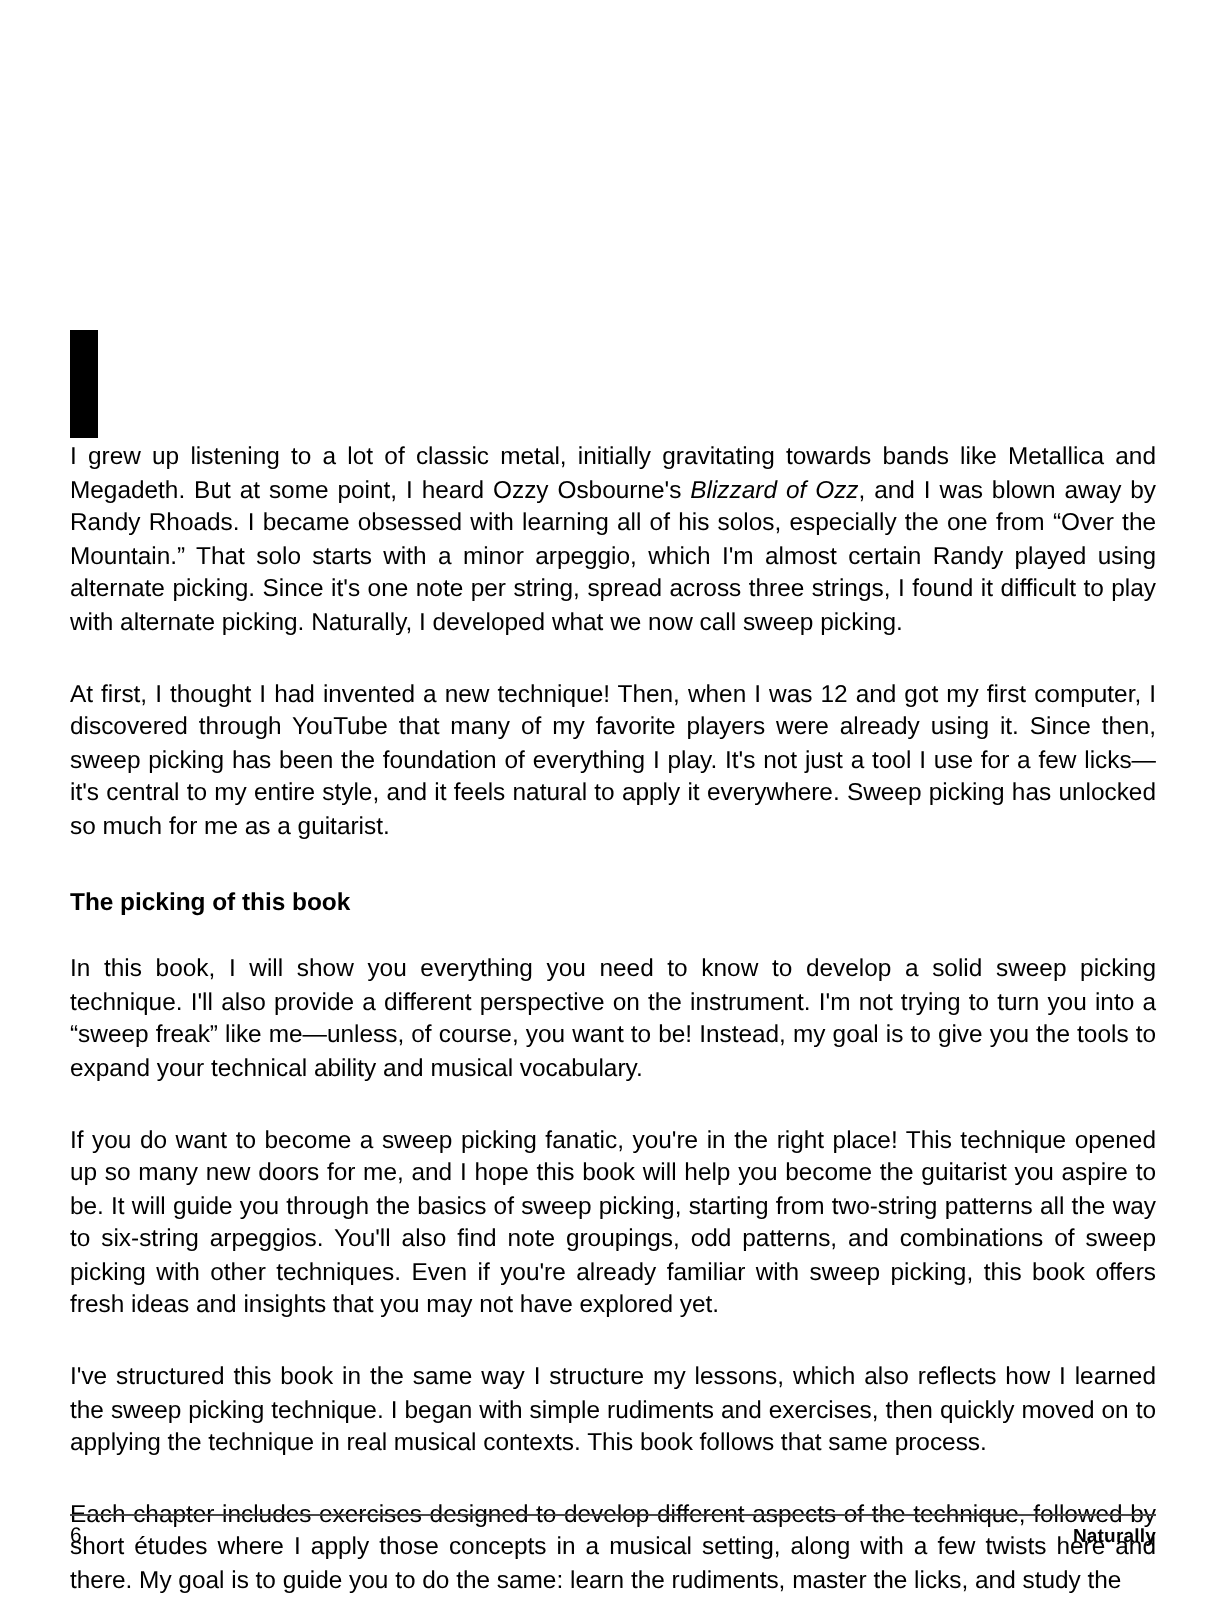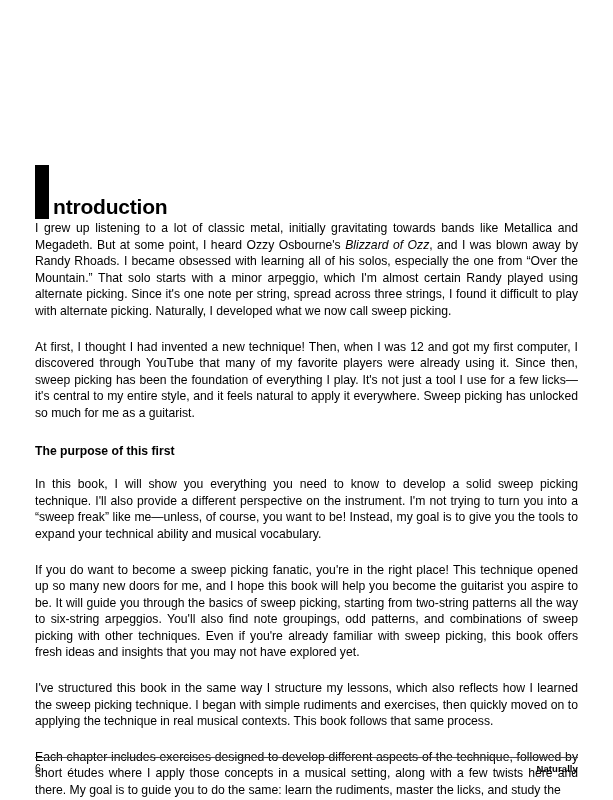--- a/index.html
+++ b/index.html
@@ -114,28 +114,28 @@
   }
 </style>
 </head>
 <body>
 
 <div class="page">
 
   <div class="content">
 
     <h1 class="chapter-title">
-      <span class="dropcap"></span><span class="title-rest">ntroduction</span>
+      <span class="dropcap"></span>
     </h1>
 
     <p class="para"><span>I grew up listening to a lot of classic metal, initially gravitating towards bands like Metallica and Megadeth. But at some point, I heard Ozzy Osbourne's </span><em class="title-italic">Blizzard of Ozz</em><span>, and I was blown away by Randy Rhoads. I became obsessed with learning all of his solos, especially the one from “Over the Mountain.” That solo starts with a minor arpeggio, which I'm almost certain Randy played using alternate picking. Since it's one note per string, spread across three strings, I found it difficult to play with alternate picking. Naturally, I developed what we now call sweep picking.</span></p>
 
     <p class="para">At first, I thought I had invented a new technique! Then, when I was 12 and got my first computer, I discovered through YouTube that many of my favorite players were already using it. Since then, sweep picking has been the foundation of everything I play. It's not just a tool I use for a few licks—it's central to my entire style, and it feels natural to apply it everywhere. Sweep picking has unlocked so much for me as a guitarist.</p>
 
-    <h2 class="sub-head spacer-above">The purpose of this first</h2>
+    <h2 class="sub-head spacer-above">The picking of this book</h2>
 
     <p class="para">In this book, I will show you everything you need to know to develop a solid sweep picking technique. I'll also provide a different perspective on the instrument. I'm not trying to turn you into a “sweep freak” like me—unless, of course, you want to be! Instead, my goal is to give you the tools to expand your technical ability and musical vocabulary.</p>
 
     <p class="para">If you do want to become a sweep picking fanatic, you're in the right place! This technique opened up so many new doors for me, and I hope this book will help you become the guitarist you aspire to be. It will guide you through the basics of sweep picking, starting from two-string patterns all the way to six-string arpeggios. You'll also find note groupings, odd patterns, and combinations of sweep picking with other techniques. Even if you're already familiar with sweep picking, this book offers fresh ideas and insights that you may not have explored yet.</p>
 
 
     <p class="para">I've structured this book in the same way I structure my lessons, which also reflects how I learned the sweep picking technique. I began with simple rudiments and exercises, then quickly moved on to applying the technique in real musical contexts. This book follows that same process.</p>
 
     <p class="para">Each chapter includes exercises designed to develop different aspects of the technique, followed by short études where I apply those concepts in a musical setting, along with a few twists here and there. My goal is to guide you to do the same: learn the rudiments, master the licks, and study the</p>
 

